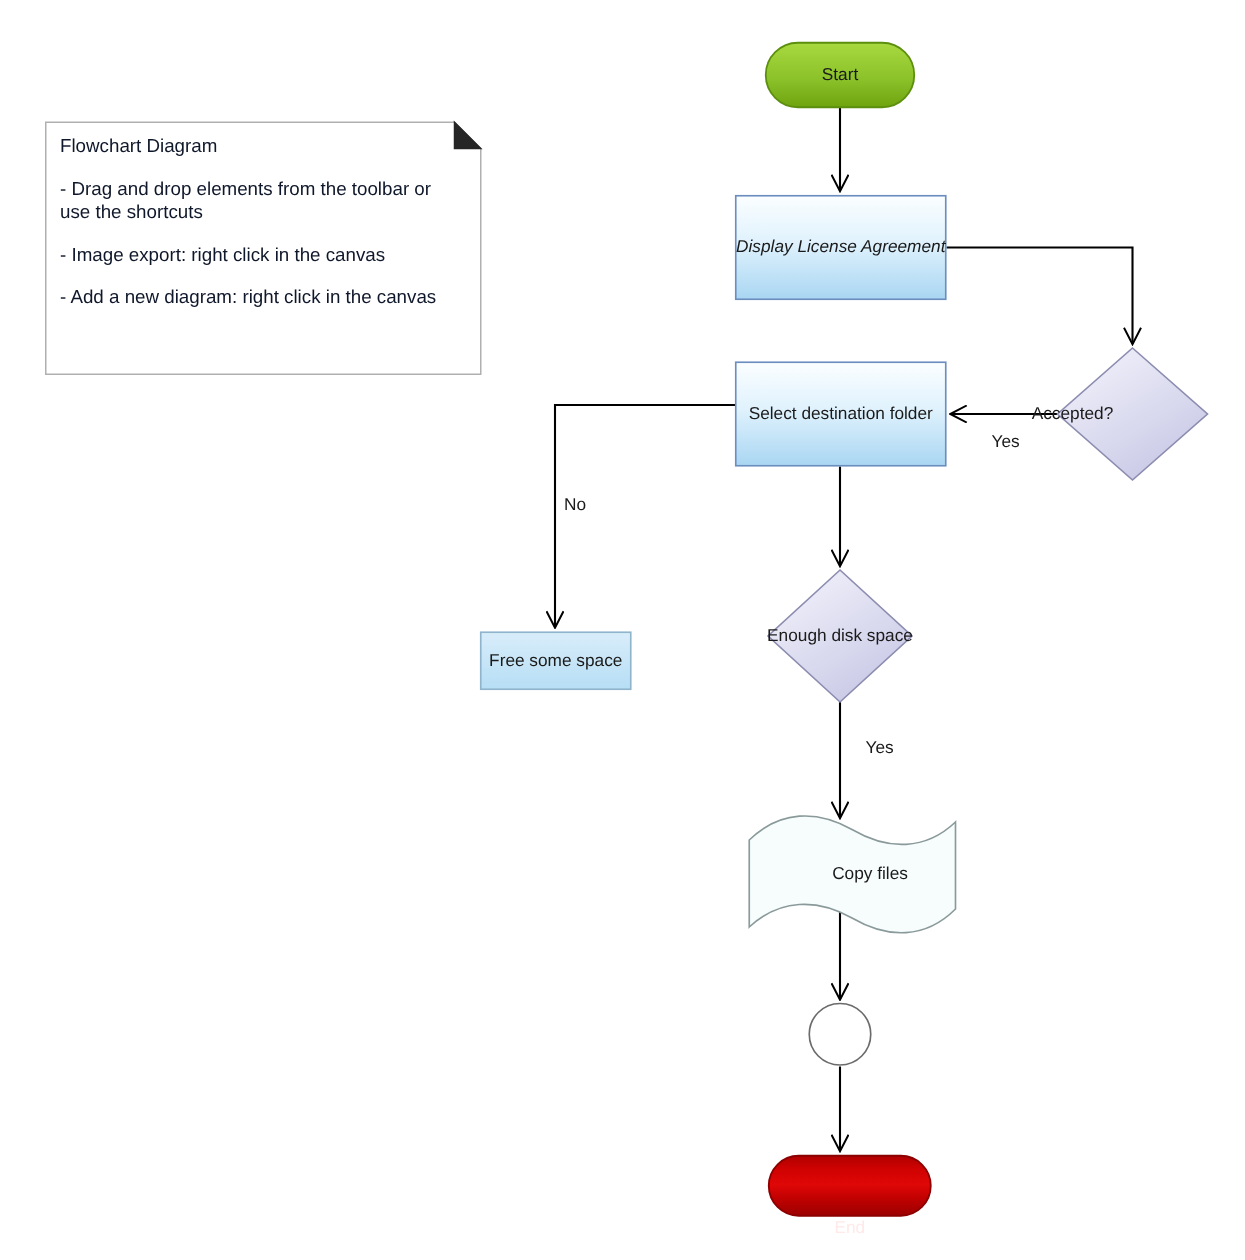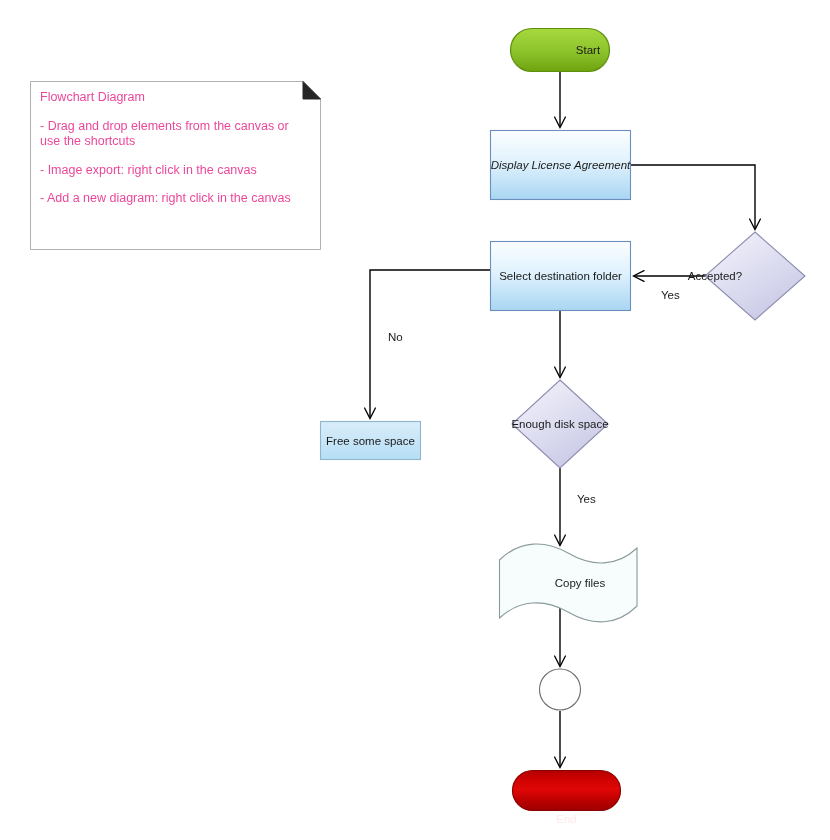--- a/index.html
+++ b/index.html
@@ -30,21 +30,21 @@
   
   .note-text {
     position: absolute;
     left: 30px;
     top: 81px;
     width: 291px;
     box-sizing: border-box;
     padding: 9px 12px 0 10px;
     font-size: 12.5px;
     line-height: 15.5px;
-    color: #ec4899;
+    color: #0f172a;
     pointer-events: none;
   }
   .note-title {
     margin: 0 0 13px 0;
   }
   .note-line {
     margin: 0 0 13px 0;
   }
   
   .node-label {
@@ -52,39 +52,39 @@
     display: flex;
     align-items: center;
     justify-content: center;
     text-align: center;
     font-size: 11.5px;
     line-height: 14px;
     color: #1a1a1a;
     box-sizing: border-box;
     pointer-events: none;
   }
-  .lbl-start   { left:538px; top:28px;  width:100px; height:44px; }
+  .lbl-start   { left:510px; top:28px;  width:100px; height:44px; }
   .lbl-license { left:490px; top:130px; width:141px; height:70px;font-style:italic; }
   .lbl-accept  { left:665px; top:232px; width:100px; height:88px; }
   .lbl-select  { left:490px; top:241px; width:141px; height:70px; }
   .lbl-free    { left:320px; top:421px; width:101px; height:39px; }
   .lbl-disk    { left:510px; top:380px; width:100px; height:88px; }
   .lbl-copy    { left:499px; top:548px; width:162px; height:70px; }
   .lbl-end     { left:512px; top:798px; width:109px; height:41px; color:#ffe9e9; }
 
   
   .edge-label {
     position: absolute;
     font-size: 11.5px;
     color: #1a1a1a;
     white-space: nowrap;
     pointer-events: none;
   }
   .el-yes1 { left:661px; top:289px; }
-  .el-no   { left:388px; top:331px; }
+  .el-no   { left:376px; top:331px; }
   .el-yes2 { left:577px; top:493px; }
 </style>
 </head>
 <body>
 
 <div id="canvas">
 
   <svg id="svg-layer" viewBox="0 0 830 840" xmlns="http://www.w3.org/2000/svg">
     <defs>
       <linearGradient id="gradGreen" x1="0" y1="0" x2="0" y2="1">
@@ -149,21 +149,21 @@
     <path d="M 499.5 560 C 520 540 545 540 568 553 C 592 567 617 567 637 548
              L 637 606 C 617 626 592 626 568 612 C 545 599 520 599 499.5 618 Z" fill="#f7fcfc" stroke="#8a9a9a" stroke-width="1.1"></path>
 
     <circle cx="560" cy="689.5" r="20.5" fill="#ffffff" stroke="#6b6b6b" stroke-width="1.1"></circle>
 
     <rect x="512.5" y="770.5" width="108" height="40" rx="20" ry="20" fill="url(#gradRed)" stroke="#8b0000" stroke-width="1.2"></rect>
   </svg>
 
   <div class="note-text">
     <div class="note-title">Flowchart Diagram</div>
-    <div class="note-line">- Drag and drop elements from the canvas or use the shortcuts</div>
+    <div class="note-line">- Drag and drop elements from the toolbar or use the shortcuts</div>
     <div class="note-line">- Image export: right click in the canvas</div>
     <div class="note-line">- Add a new diagram: right click in the canvas</div>
   </div>
 
   <div class="node-label lbl-start">Start</div>
   <div class="node-label lbl-license">Display License Agreement</div>
   <div class="node-label lbl-accept">Accepted?</div>
   <div class="node-label lbl-free">Free some space</div>
   <div class="node-label lbl-select">Select destination folder</div>
   <div class="node-label lbl-disk">Enough disk space</div>

